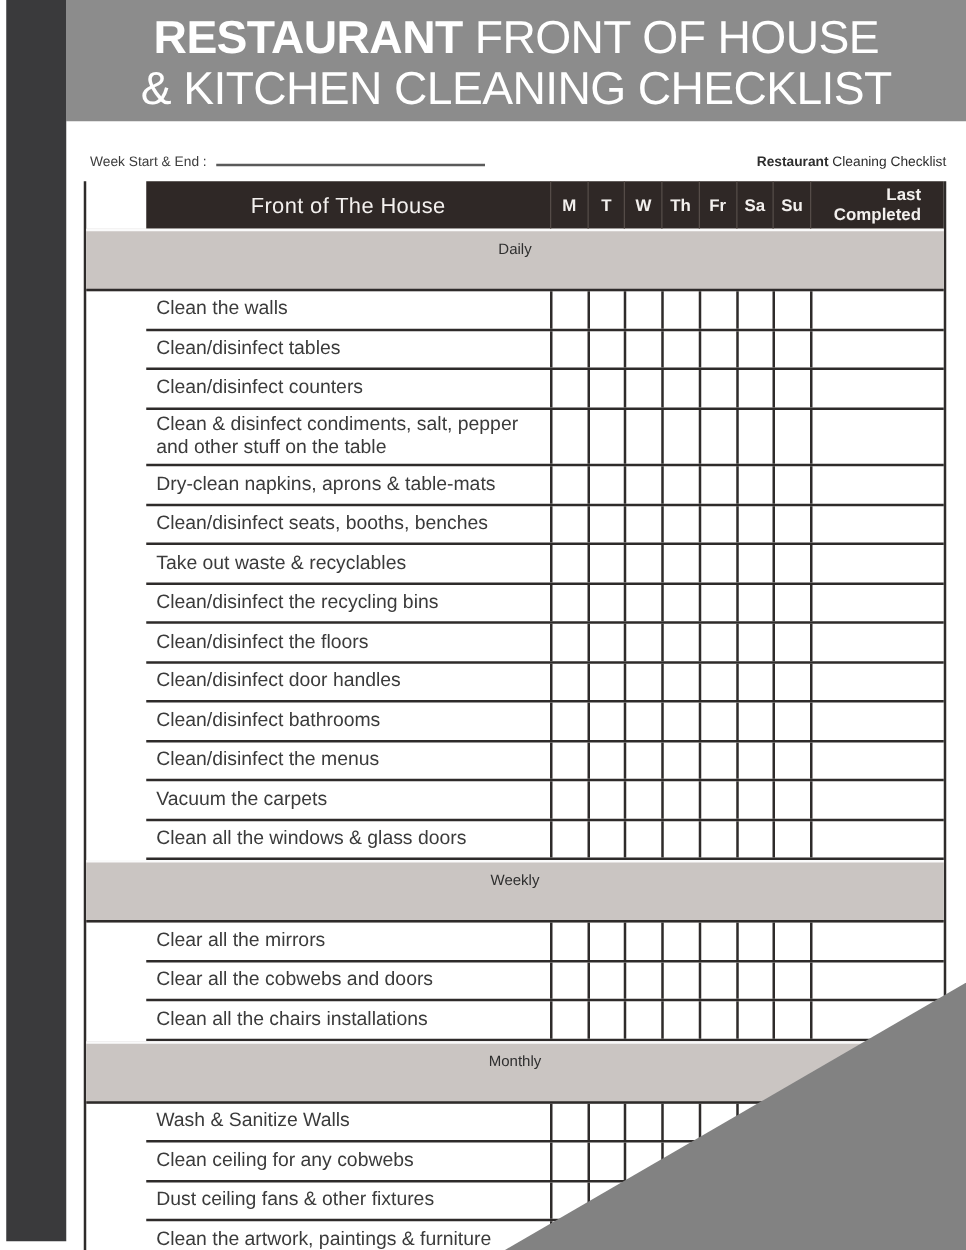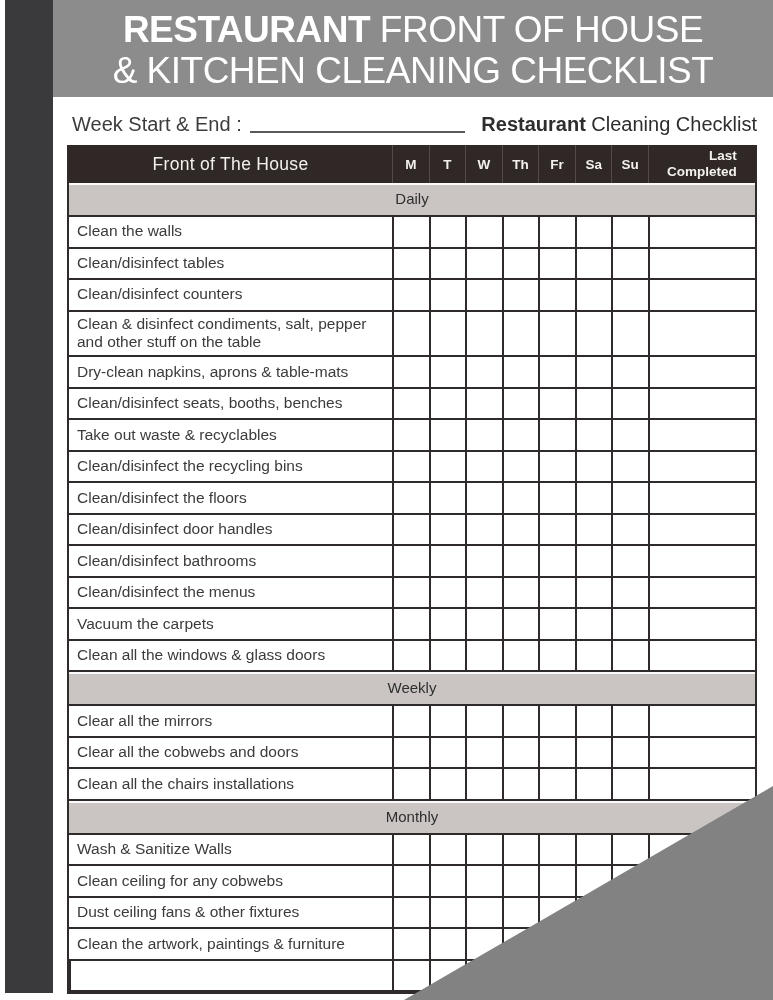--- a/index.html
+++ b/index.html
@@ -28,63 +28,63 @@
     margin:0;padding-top:9px;
     font-size:37px;line-height:41px;
     font-weight:400;letter-spacing:-0.5px;
     white-space:nowrap;
   }
   .band h1 .b{font-weight:700;}
   
   .meta-row{
     position:absolute;left:72px;top:112px;width:685px;height:26px;
     display:flex;align-items:flex-end;
-    font-size:20px;color:#3c3c3c;
+    font-size:11px;color:#3c3c3c;
     z-index:3;
   }
   .meta-row .lbl{white-space:nowrap;padding-bottom:2px;}
   .blank-line{
     flex:0 0 215px;margin-left:8px;margin-bottom:5px;
     border-bottom:2px solid #5a5a5a;height:14px;
   }
   .meta-row .spacer{flex:1;}
   .meta-right{white-space:nowrap;color:#2e2e2e;padding-bottom:2px;}
   .meta-right .b{font-weight:700;}
   
   .tbl{
     position:absolute;left:67px;top:145px;width:690px;
     z-index:3;
     border-left:2px solid var(--border,#2e2b2a);
     border-right:2px solid var(--border,#2e2b2a);
     border-bottom:2px solid var(--border,#2e2b2a);
     box-sizing:border-box;
     background:#ffffff;
   }
-  .row{display:grid;grid-template-columns:323px repeat(7,1fr) 107px;}
+  .row{display:grid;grid-template-columns:323px repeat(7,1fr) 107px;margin-left:48px;}
   .c{box-sizing:border-box;}
   
   .header-row{background:var(--table-header-bg,#2f2826);color:#f3f0ee;min-height:38px;}
   .header-row .c{
     display:flex;align-items:center;justify-content:center;
     border-left:1px solid #554c48;
   }
   .header-row .th-task{border-left:none;font-size:17.5px;letter-spacing:0.3px;}
   .header-row .day-h{font-size:13.5px;font-weight:600;}
   .header-row .last-h{
     font-size:13.5px;font-weight:600;line-height:1.18;
     white-space:pre-line;text-align:right;
   }
   
   .section-row{
     background:var(--section-bg,#cac5c2);
     border-top:2px solid #fafafa;
     border-bottom:2px solid var(--border,#2e2b2a);
     text-align:center;
-    font-size:15px;color:#2f2f2f;
-    padding:2px 0 4px 0;
+    font-size:12px;color:#2f2f2f;
+    padding:2px 0 20px 0;
     height:24px;line-height:24px;
   }
   
   .body-row{border-bottom:2px solid var(--border,#2e2b2a);}
   .body-row .c{min-height:29.5px;border-left:2px solid var(--border,#2e2b2a);}
   .body-row .task-c{
     border-left:none;
     display:flex;align-items:center;
     padding:3px 6px 3px 8px;
     font-size:15.5px;color:#3b3b3b;line-height:1.22;

